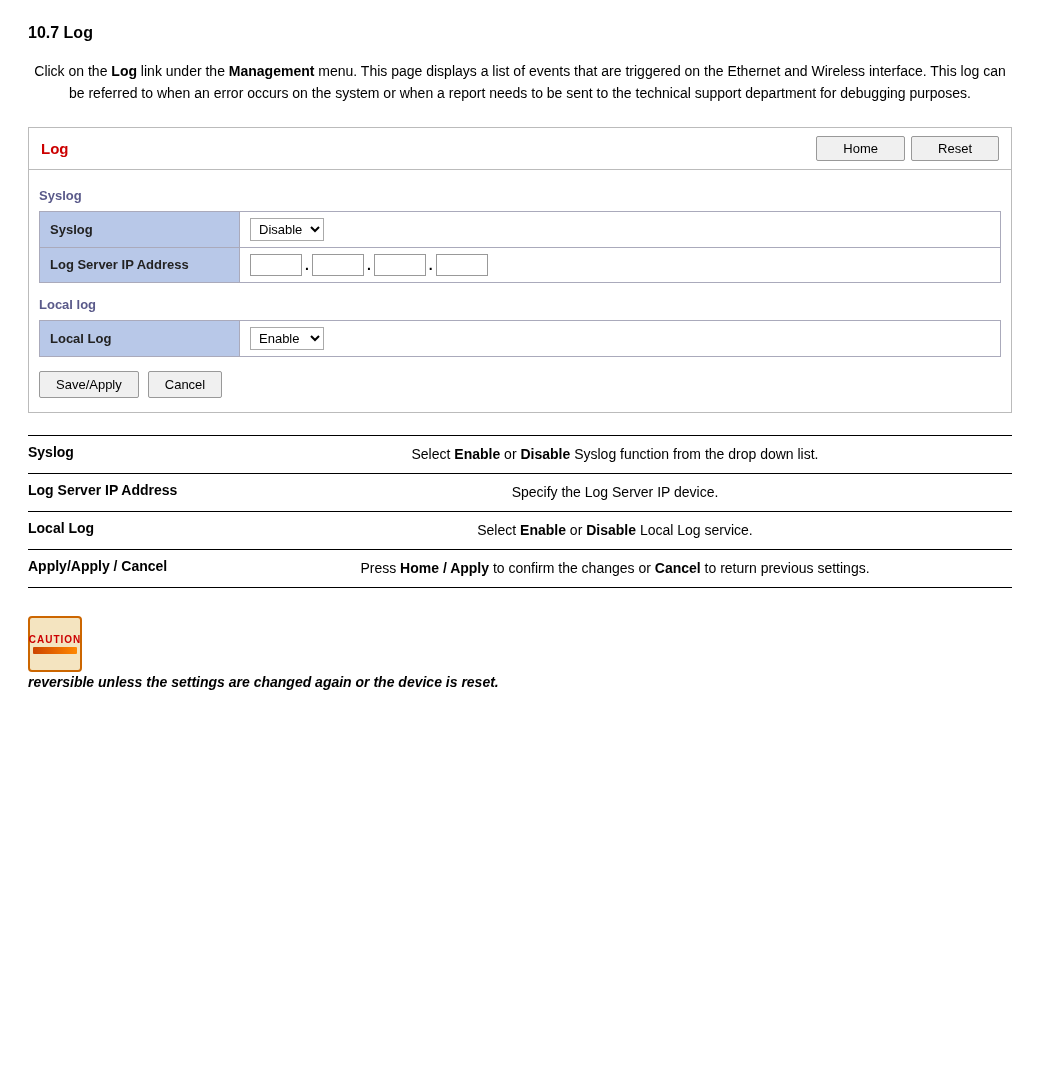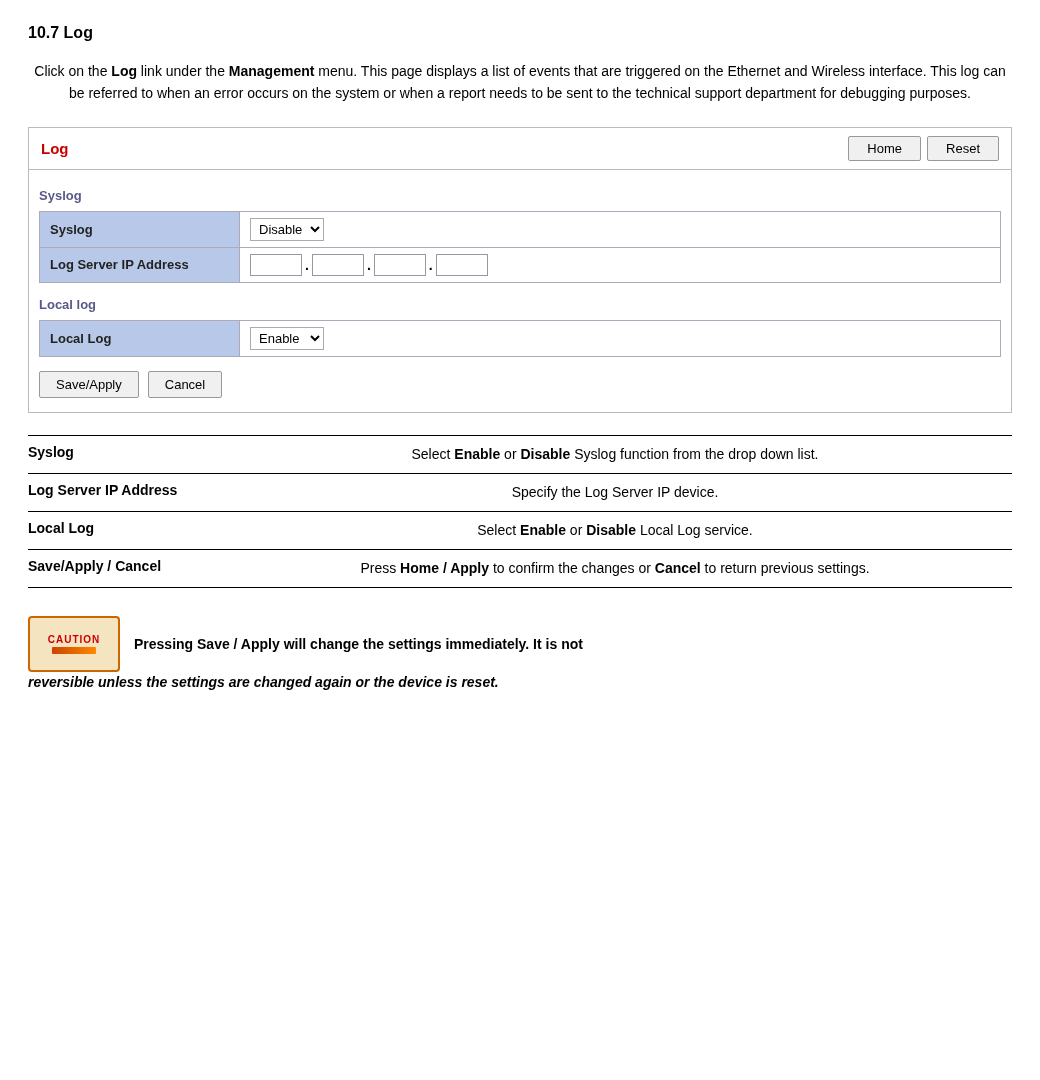--- a/index.html
+++ b/index.html
@@ -41,21 +41,21 @@
     .panel-title {
       font-size: 15px;
       font-weight: bold;
       color: #cc0000;
     }
     .panel-buttons {
       display: flex;
       gap: 6px;
     }
     .panel-btn {
-      padding: 4px 18px;
+      padding: 4px 26px;
       background: #f0f0f0;
       border: 1px solid #999;
       font-size: 13px;
       cursor: pointer;
       border-radius: 2px;
     }
     .panel-body {
       padding: 14px 10px 10px 10px;
       background: #fff;
     }
@@ -167,21 +167,21 @@
     }
     .caution-row {
       display: flex;
       align-items: center;
       gap: 14px;
     }
     .caution-icon {
       display: flex;
       align-items: center;
       justify-content: center;
-      width: 92px;
+      width: 54px;
       height: 56px;
       background: #f4e4c0;
       border: 2px solid #cc6600;
       border-radius: 4px;
       flex-shrink: 0;
     }
     .caution-icon-inner {
       display: flex;
       flex-direction: column;
       align-items: center;
@@ -289,30 +289,29 @@
   </tr>
   <tr>
     <td class="col-name">Log Server IP Address</td>
     <td class="col-desc">Specify the Log Server IP device.</td>
   </tr>
   <tr>
     <td class="col-name">Local Log</td>
     <td class="col-desc">Select <b>Enable</b> or <b>Disable</b> Local Log service.</td>
   </tr>
   <tr>
-    <td class="col-name">Save/Apply / Cancel</td>
+    <td class="col-name">Apply/Apply / Cancel</td>
     <td class="col-desc">Press <b>Home / Apply</b> to confirm the changes or <b>Cancel</b> to return previous settings.</td>
   </tr>
 </tbody>
   </table>
 
 <div class="caution-section">
   <div class="caution-row">
     <div class="caution-icon">
       <div class="caution-icon-inner">
         <span class="caution-word">CAUTION</span>
         <div class="caution-bar"></div>
       </div>
     </div>
-    <span class="caution-text">Pressing Save / Apply will change the settings immediately. It is not</span>
   </div>
   <div class="caution-second-line" style="margin-left: 0; font-style: italic;">reversible unless the settings are changed again or the device is reset.</div>
 </div>
 
 </body></html>

